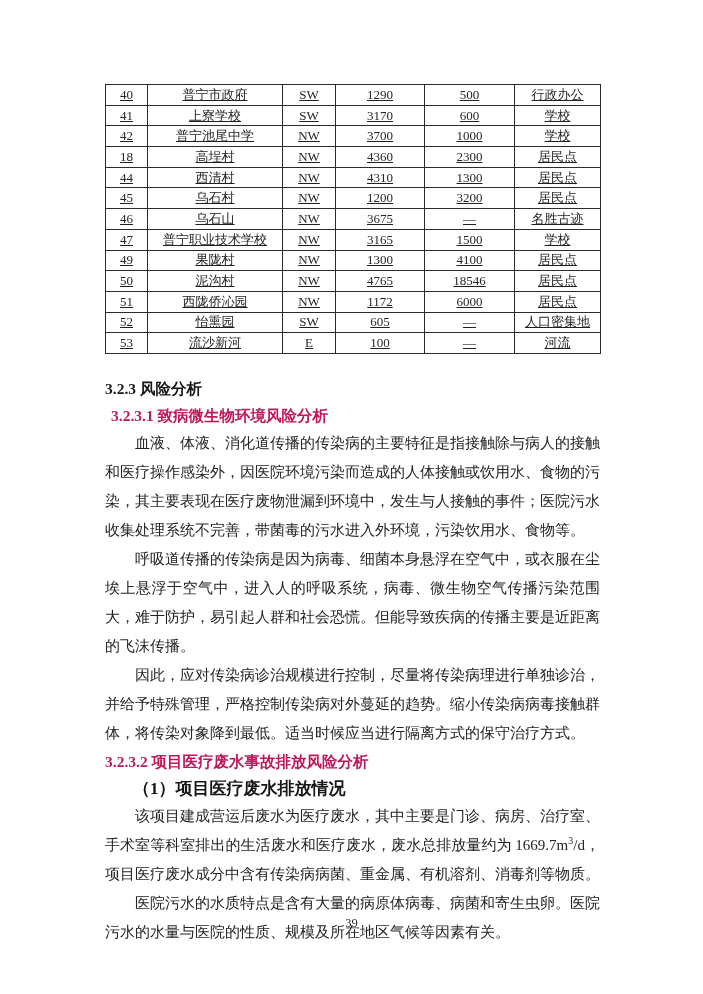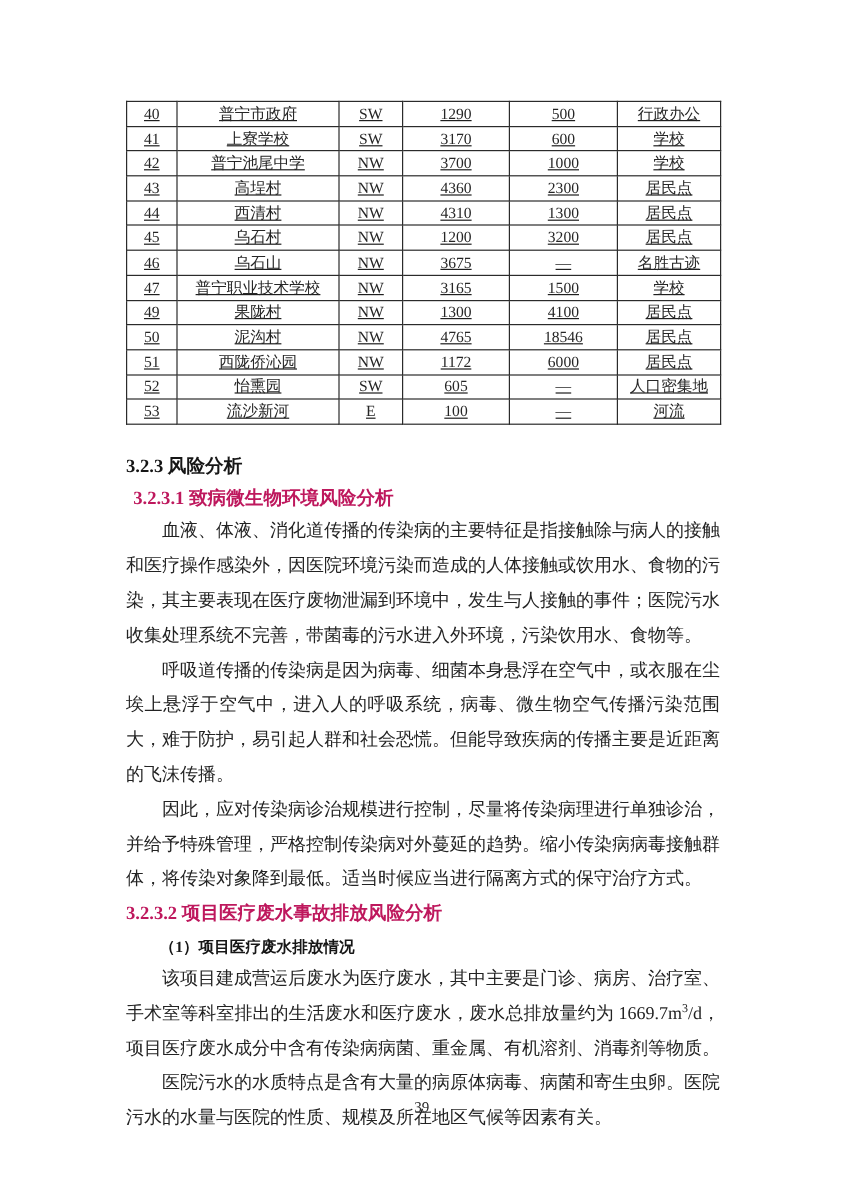--- a/index.html
+++ b/index.html
@@ -53,21 +53,21 @@
     color: #161616;
   }
   .h-3231, .h-3232 {
     font-size: 15.5px;
     font-weight: bold;
     line-height: 27px;
     color: #be185d;
   }
   .h-3231 { padding-left: 6px; }
   .h-sub {
-    font-size: 13px;
+    font-size: 17px;
     font-weight: bold;
     line-height: 27px;
     padding-left: 28px;
     color: #161616;
   }
   p.body-par {
     font-size: 15px;
     line-height: 29px;
     text-align: justify;
     text-indent: 2em;
@@ -121,21 +121,21 @@
         </tr>
         <tr>
           <td>42</td>
           <td>普宁池尾中学</td>
           <td>NW</td>
           <td>3700</td>
           <td>1000</td>
           <td>学校</td>
         </tr>
         <tr>
-          <td>43</td>
+          <td>18</td>
           <td>高埕村</td>
           <td>NW</td>
           <td>4360</td>
           <td>2300</td>
           <td>居民点</td>
         </tr>
         <tr>
           <td>44</td>
           <td>西清村</td>
           <td>NW</td>

